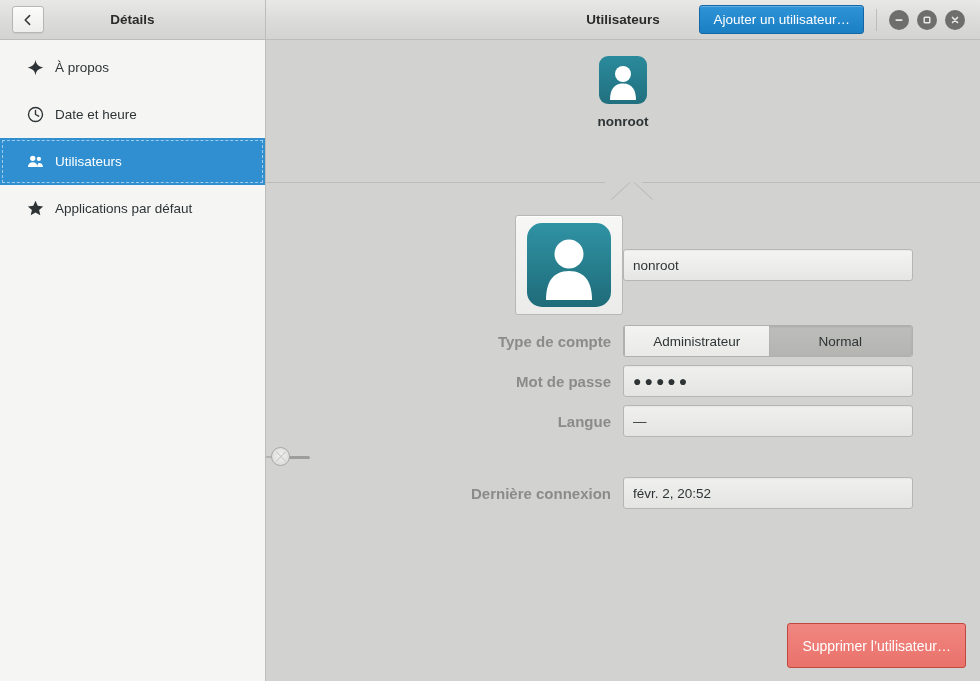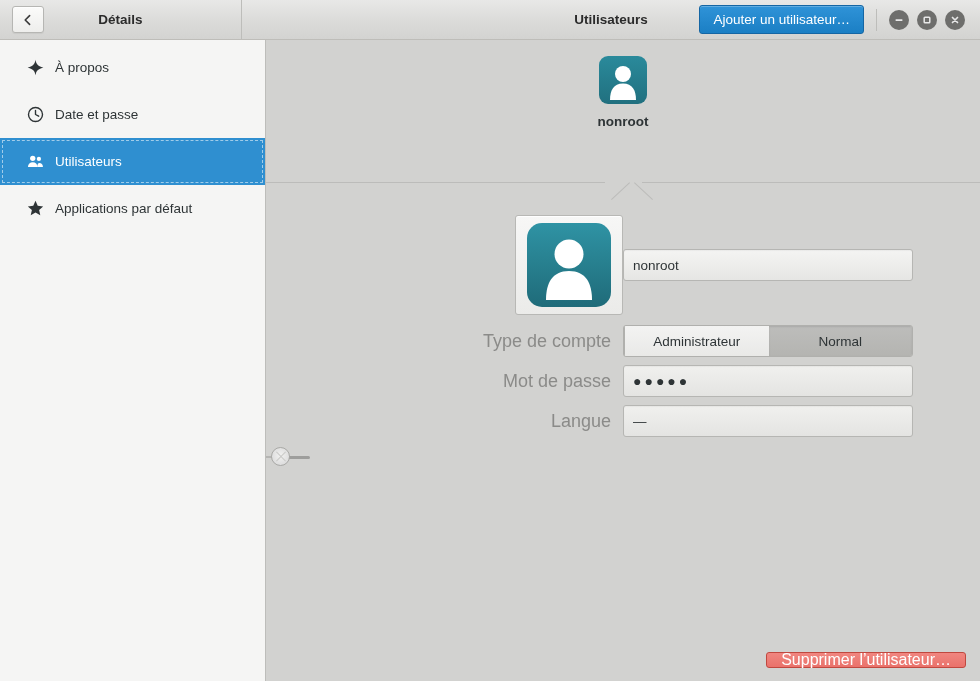--- a/index.html
+++ b/index.html
@@ -32,21 +32,21 @@
     height: 40px;
     min-height: 40px;
     background: linear-gradient(to bottom, #e8e8e7 0%, #dcdcda 50%, #d3d3d1 100%);
     border-bottom: 1px solid #bebdb9;
   }
 
   .hb-left {
     position: relative;
     display: flex;
     align-items: center;
-    width: 242px;
+    width: 266px;
     height: 100%;
     border-right: 1px solid #bdbdba;
     padding-left: 12px;
   }
 
   .hb-right {
     position: relative;
     display: flex;
     align-items: center;
     flex: 1;
@@ -292,23 +292,24 @@
   .row {
     display: flex;
     align-items: center;
     margin-bottom: 8px;
   }
 
   .row .lbl {
     width: 357px;
     text-align: right;
     padding-right: 12px;
-    font-size: 18px;
+    font-size: 15px;
     color: #8b8b89;
     white-space: nowrap;
+    font-weight: bold;
   }
 
   .row .fld { display: flex; align-items: center; }
 
   
   .avatar-row { margin-bottom: 10px; }
 
   .avatar-button {
     width: 108px;
     height: 100px;
@@ -435,27 +436,27 @@
     background: #b5b5b3;
   }
 
   
   .delete-row {
     position: absolute;
     right: 14px;
     bottom: 13px;
   }
   .delete-button {
-    height: 16px;
+    height: 45px;
     padding: 0 14px;
     border: 1px solid #c0483f;
     border-radius: 3px;
     background: linear-gradient(to bottom, #f08680, #ea726b);
     color: #ffffff;
-    font-size: 16px;
+    font-size: 14px;
     display: flex;
     align-items: center;
     cursor: pointer;
     white-space: nowrap;
   }
 </style>
 </head>
 <body>
 
 <div class="window">
@@ -521,21 +522,21 @@
         <span class="s-label">À propos</span>
       </div>
 
       <div class="side-item">
         <span class="s-icon">
           <svg width="17" height="17" viewBox="0 0 16 16">
             <circle cx="8" cy="8" r="6.6" fill="none" stroke="currentColor" stroke-width="1.3"></circle>
             <path d="M8 4.2 L8 8 L11 9.6" fill="none" stroke="currentColor" stroke-width="1.3" stroke-linecap="round" stroke-linejoin="round"></path>
           </svg>
         </span>
-        <span class="s-label">Date et passe</span>
+        <span class="s-label">Date et heure</span>
       </div>
 
       <div class="side-item selected">
         <span class="s-icon">
           <svg width="17" height="17" viewBox="0 0 16 16">
             <circle cx="5.4" cy="5" r="2.5" fill="currentColor"></circle>
             <circle cx="11.2" cy="5.6" r="2" fill="currentColor"></circle>
             <path d="M0.9 13.2 C0.9 10.2 2.9 8.7 5.4 8.7 C7.9 8.7 9.9 10.2 9.9 13.2 Z" fill="currentColor"></path>
             <path d="M9.6 13.2 C9.6 10.9 10.3 9.3 11.6 9.3 C13.5 9.3 15 10.6 15 13.2 Z" fill="currentColor"></path>
           </svg>
@@ -625,20 +626,26 @@
           <div class="row">
             <div class="fld">
               <div class="switch">
                 <div class="dash-left"></div>
                 <div class="track"></div>
                 <div class="knob"></div>
               </div>
             </div>
           </div>
 
+          <div class="row">
+            <div class="lbl">Dernière connexion</div>
+            <div class="fld">
+              <div class="entry flat">févr.  2, 20:52</div>
+            </div>
+          </div>
 
         </div>
 
         <div class="delete-row">
           <button class="delete-button">Supprimer l’utilisateur…</button>
         </div>
       </div>
 
     </div>
   </div>

